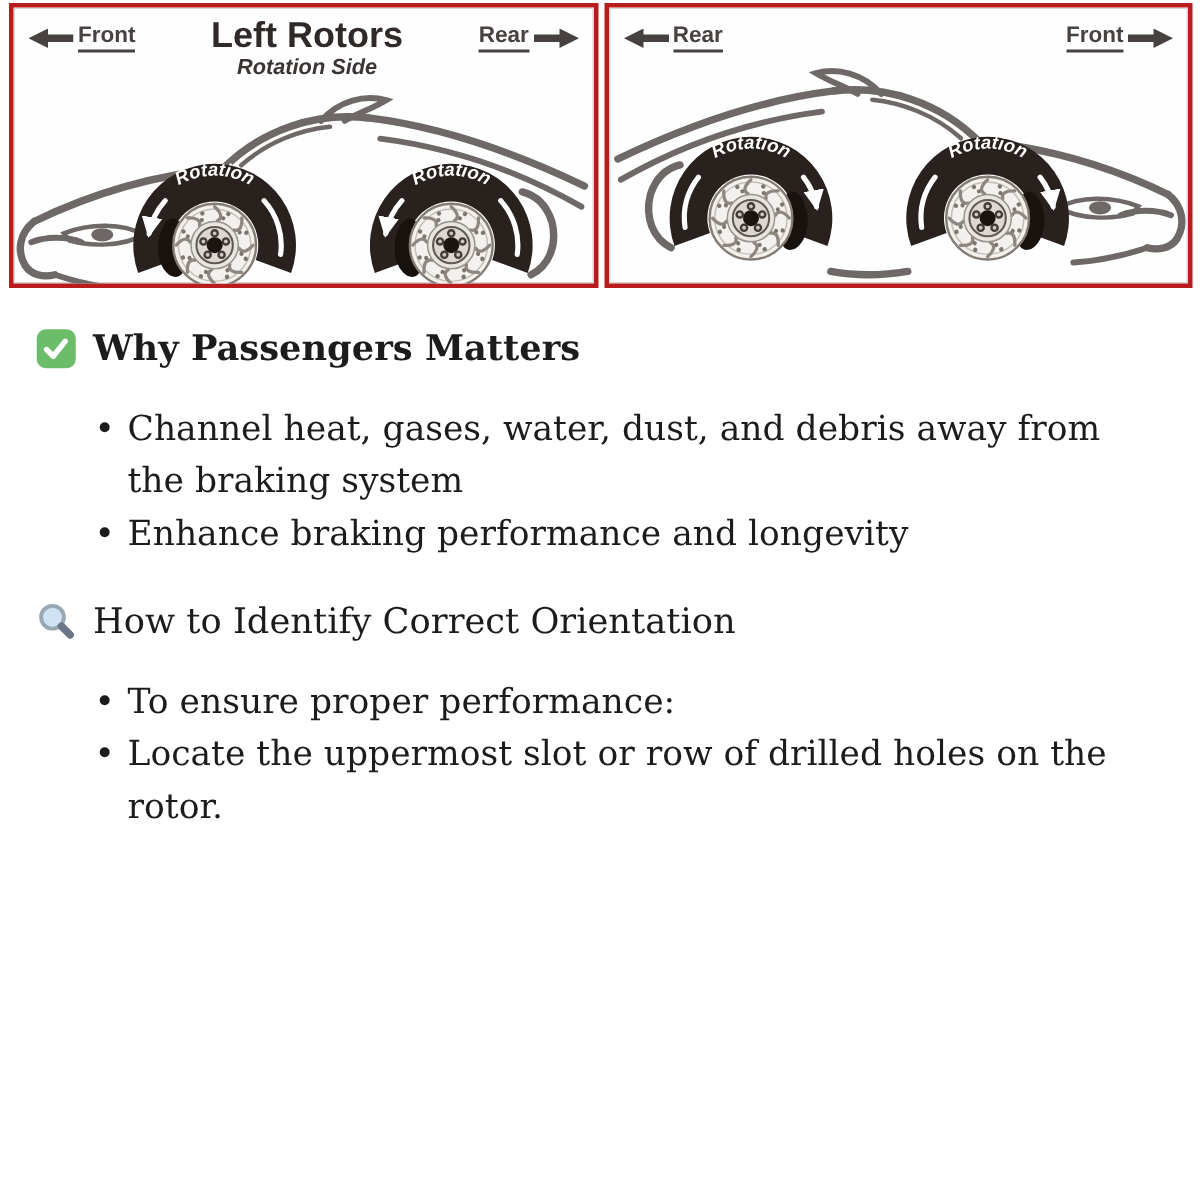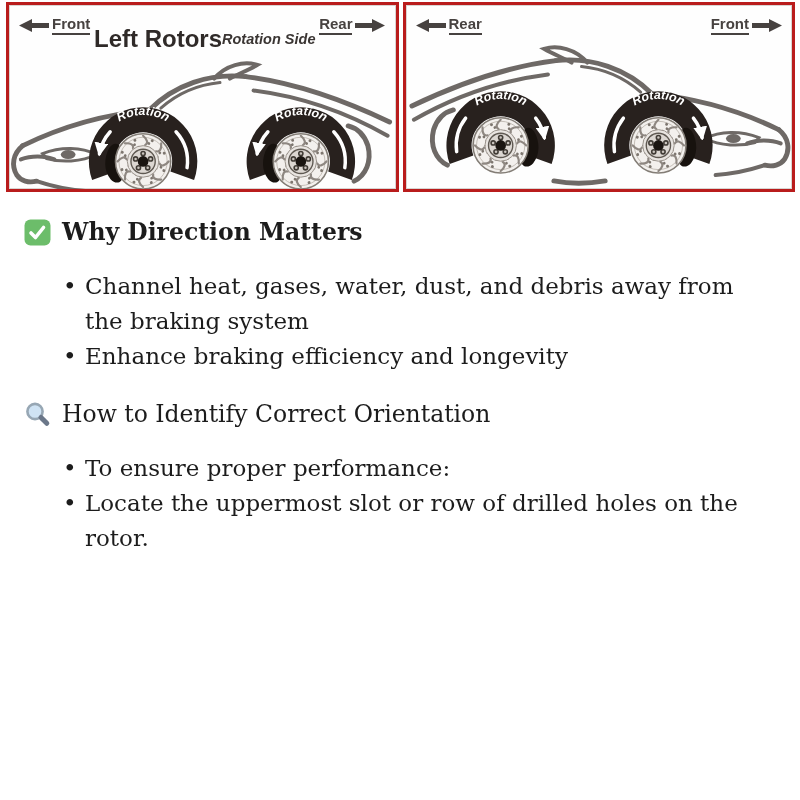--- a/index.html
+++ b/index.html
@@ -5,21 +5,21 @@
   html,body{margin:0;padding:0;background:#fff;}
   .page{width:800px;height:800px;overflow:hidden;background:#fff;
         font-family:"DejaVu Serif","Liberation Serif",serif;color:#1c1c1c;}
 
   
   .diagram{display:flex;gap:4px;margin:2px 5px 0 6px;}
   .panel{flex:1;border:3px solid #b91c1c;box-sizing:border-box;height:190px;
          background:#fefefe;overflow:hidden;box-shadow:inset 0 0 0 1px #d8d5d2;}
   .panel-head{display:flex;align-items:flex-start;justify-content:space-between;
               padding:5px 10px 0 10px;font-family:"Liberation Sans",sans-serif;}
-  .titles{display:flex;flex-direction:row;align-items:center;margin-top:16px;}
+  .titles{display:flex;flex-direction:column;align-items:center;margin-top:1px;}
   .ptitle{font-size:24px;font-weight:bold;color:#2f2a28;line-height:1.05;}
   .psub{font-size:14.5px;font-weight:bold;font-style:italic;color:#3a3533;margin-top:1px;}
   .dirlabel{display:flex;align-items:center;gap:3px;margin-top:6px;}
   .dirtext{font-size:15px;font-weight:bold;color:#474240;
            border-bottom:2.5px solid #474240;line-height:1.1;padding-bottom:0px;}
   .dirarrow{display:block;}
   .car{display:block;width:100%;height:auto;}
 
   
   .content{padding:0 48px 0 24px;font-size:23px;line-height:1.52;}
@@ -180,27 +180,27 @@
   <main class="content">
 
 
     <h2 class="sec-head bold">
       <span class="icon-box">
         <svg width="27" height="27" viewBox="0 0 27 27">
           <rect x="0.5" y="0.5" width="26" height="26" rx="6" fill="#6cbd6a"></rect>
           <path d="M7 14 L11.5 18.5 L19.5 8.5" stroke="#fff" stroke-width="3.6" fill="none" stroke-linecap="round" stroke-linejoin="round"></path>
         </svg>
       </span>
-      <span class="head-text">Why Direction Matters</span>
+      <span class="head-text">Why Passengers Matters</span>
     </h2>
 
 
     <ul class="blist">
       <li>Channel heat, gases, water, dust, and debris away from the braking system</li>
-      <li>Enhance braking efficiency and longevity</li>
+      <li>Enhance braking performance and longevity</li>
     </ul>
 
     <h2 class="sec-head normal">
       <span class="icon-box">
         <svg width="27" height="27" viewBox="0 0 27 27">
           <circle cx="11" cy="10.5" r="7.6" fill="#cfe3f4" stroke="#97a7b4" stroke-width="2.6"></circle>
           <line x1="17" y1="16.5" x2="22.8" y2="22.3" stroke="#6b7789" stroke-width="5" stroke-linecap="round"></line>
         </svg>
       </span>
       <span class="head-text">How to Identify Correct Orientation</span>

